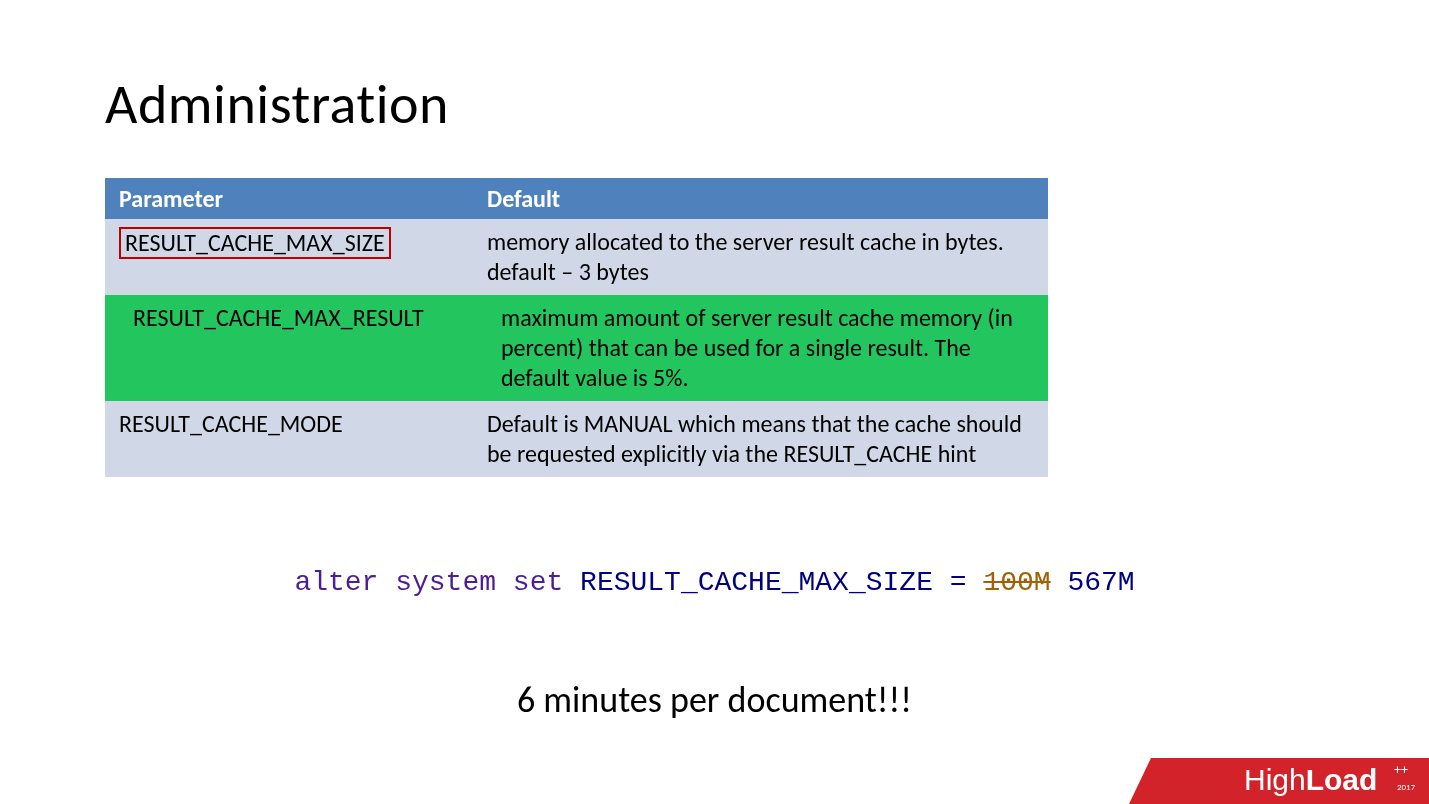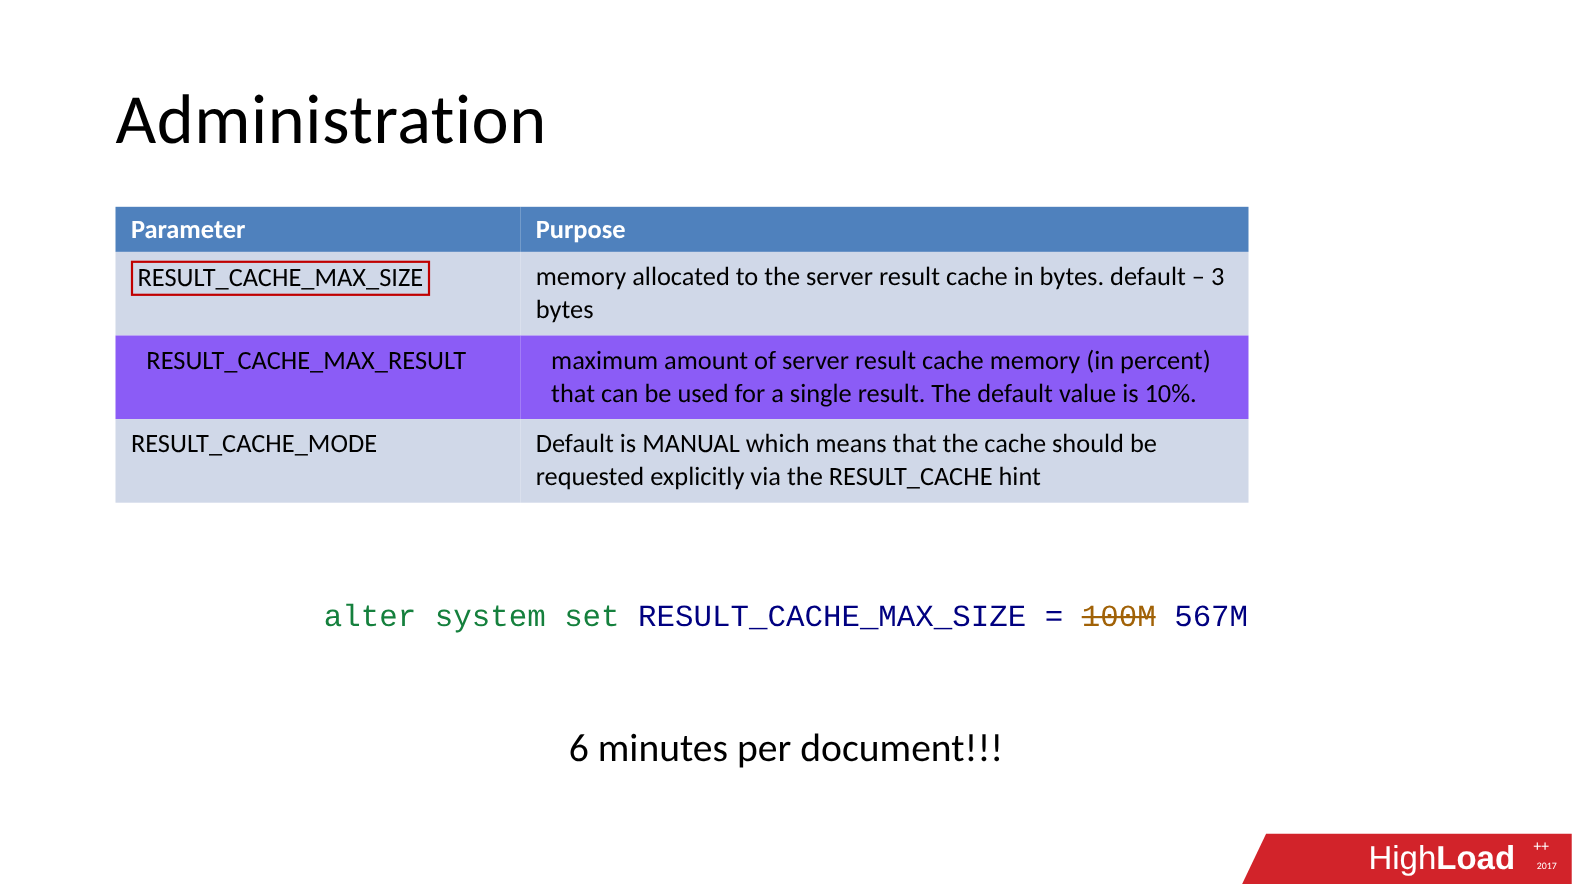--- a/index.html
+++ b/index.html
@@ -1,27 +1,27 @@
 <!DOCTYPE html>
 <html><head>
 <meta charset="utf-8">
 <style>
   * { margin: 0; padding: 0; box-sizing: border-box; }
   html, body { width: 1429px; height: 804px; background: #fff; font-family: "Segoe UI", Calibri, Arial, sans-serif; color: #000; }
   .slide { position: relative; width: 1429px; height: 804px; padding: 70px 105px 0 105px; }
-  .title { font-size: 64px; font-weight: 400; letter-spacing: 0.5px; margin-bottom: 40px; }
-  table.params { width: 1030px; border-collapse: collapse; table-layout: fixed; }
+  .title { font-size: 56px; font-weight: 400; letter-spacing: 0.5px; margin-bottom: 40px; }
+  table.params { width: 943px; border-collapse: collapse; table-layout: fixed; }
   table.params th { background: #4F81BD; color: #fff; text-align: left; font-weight: 600; font-size: 24px; padding: 6px 14px; }
   table.params th:first-child { width: 368px; }
   table.params td { font-size: 24px; padding: 8px 14px; vertical-align: top; line-height: 1.25; }
   table.params tr.odd td { background: #D0D8E8; }
-  table.params tr.even td { background: #8b5cf6; padding-left: 28px; }
+  table.params tr.even td { background: #22c55e; padding-left: 28px; }
   .highlighted { display: inline-block; border: 2.5px solid #C00000; padding: 1px 4px; line-height: 1.1; }
   .sql-line { width: 100%; text-align: center; margin-top: 90px; font-family: "Courier New", monospace; font-size: 28px; white-space: nowrap; }
-  .kw-blue { color: #15803d; }
+  .kw-blue { color: #4c1d95; }
   .kw-navy { color: #000080; }
   .strike-red { color: #a16207; text-decoration: line-through; }
   .callout { width: 100%; text-align: center; font-size: 36px; font-weight: 400; margin-top: 80px; }
   .logo { position: absolute; right: 0; bottom: 0; width: 300px; height: 66px; }
   .logo-bg { fill: #D2232A; }
   .logo-text { font-family: Arial, sans-serif; font-size: 30px; fill: #fff; }
   .logo-thin { font-weight: 300; }
   .logo-bold { font-weight: 700; }
   .logo-plus { font-size: 14px; fill: #fff; font-weight: 400; }
   .logo-year { font-size: 9px; fill: #fff; font-weight: 400; }
@@ -30,31 +30,31 @@
 <body>
 
 <div class="slide">
 
   <h1 class="title">Administration</h1>
 
   <table class="params">
     <thead>
       <tr>
         <th>Parameter</th>
-        <th>Purpose</th>
+        <th>Default</th>
       </tr>
     </thead>
     <tbody>
       <tr class="odd">
         <td><span class="highlighted">RESULT_CACHE_MAX_SIZE</span></td>
         <td>memory allocated to the server result cache in bytes. default – 3 bytes</td>
       </tr>
       <tr class="even">
         <td>RESULT_CACHE_MAX_RESULT</td>
-        <td>maximum amount of server result cache memory (in percent) that can be used for a single result. The default value is 10%.</td>
+        <td>maximum amount of server result cache memory (in percent) that can be used for a single result. The default value is 5%.</td>
       </tr>
       <tr class="odd">
         <td>RESULT_CACHE_MODE</td>
         <td>Default is MANUAL which means that the cache should be requested explicitly via the RESULT_CACHE hint</td>
       </tr>
     </tbody>
   </table>
 
   <div class="sql-line">
     <span class="kw-blue">alter</span>

